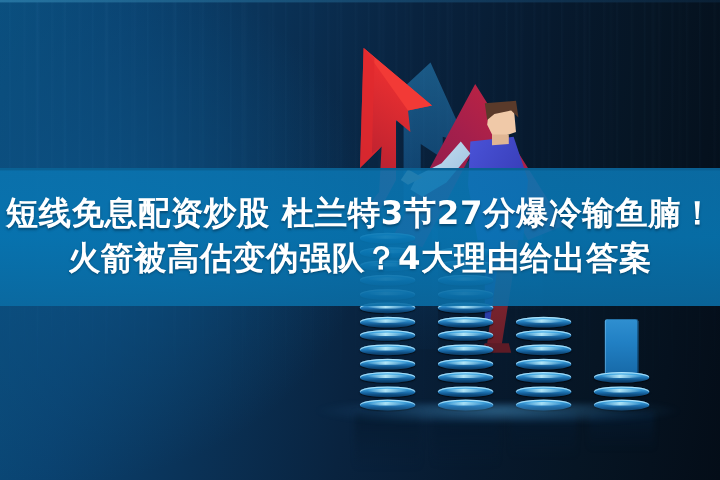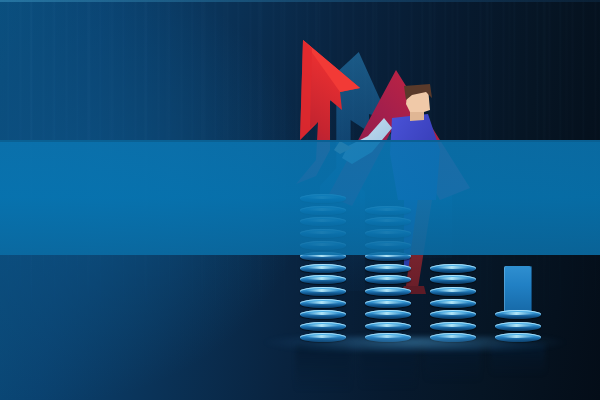--- a/index.html
+++ b/index.html
@@ -260,14 +260,18 @@
         <div class="coin" style="top: 333.4px;"></div>
         <div class="coin" style="top: 321.8px;"></div>
         <div class="coin" style="top: 310.2px;"></div>
       </div>
     </div>
   <div class="floor-glow"></div>
 
   <div class="band"></div>
   <div class="band-top-edge"></div>
 
+  <div class="headline">
+    <div class="hl-line">短线免息配资炒股 杜兰特3节27分爆冷输鱼腩！</div>
+    <div class="hl-line">火箭被高估变伪强队？4大理由给出答案</div>
+  </div>
 
 </div>
 
 </body></html>

